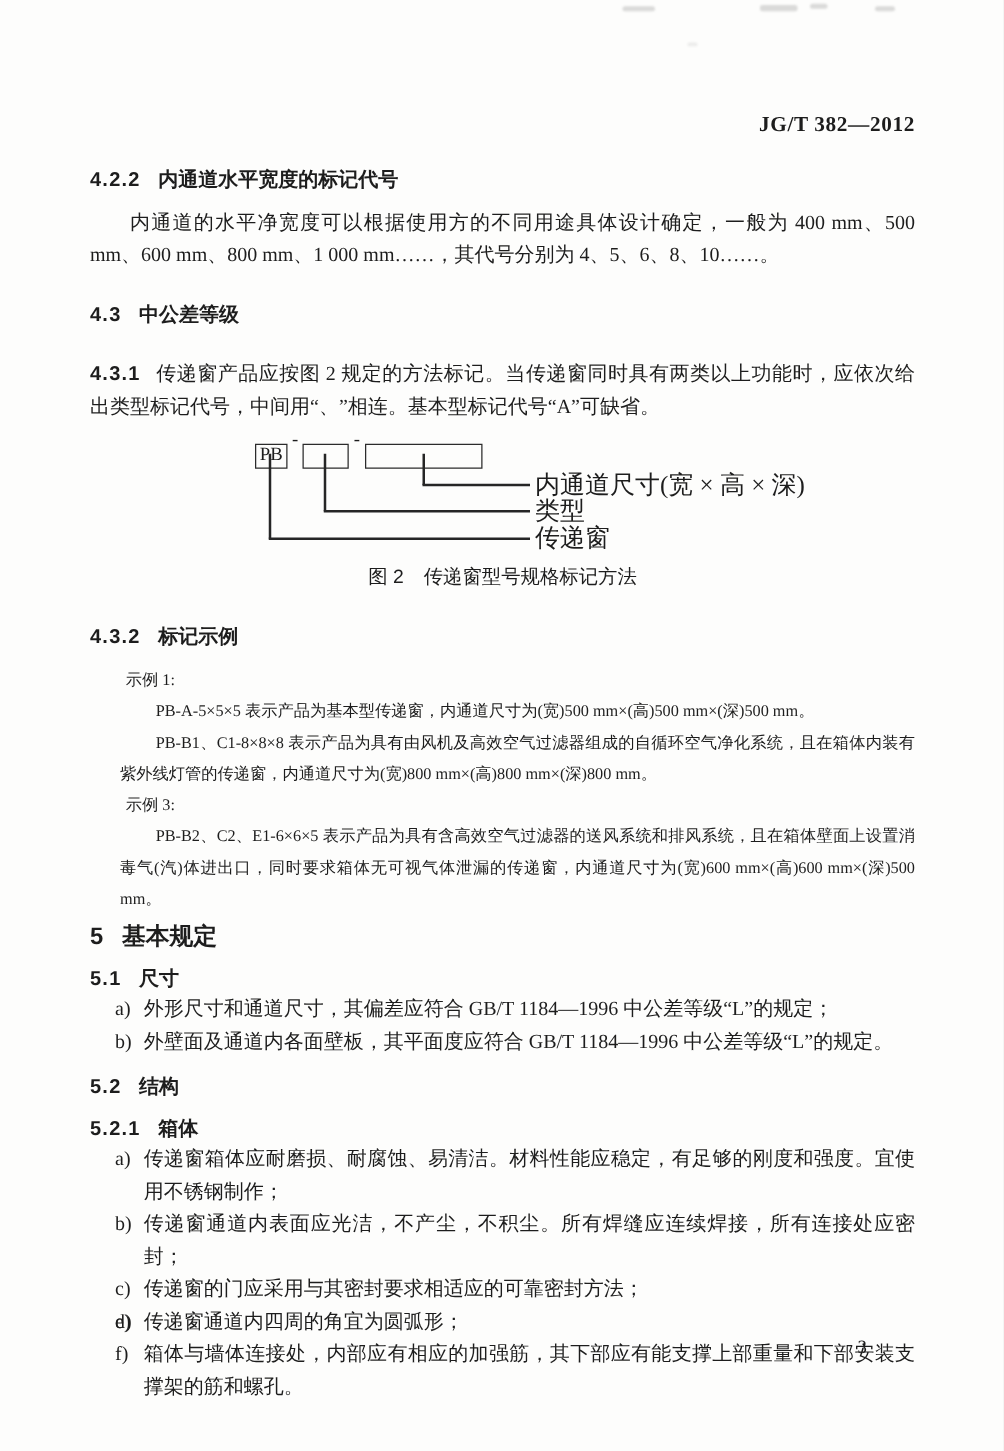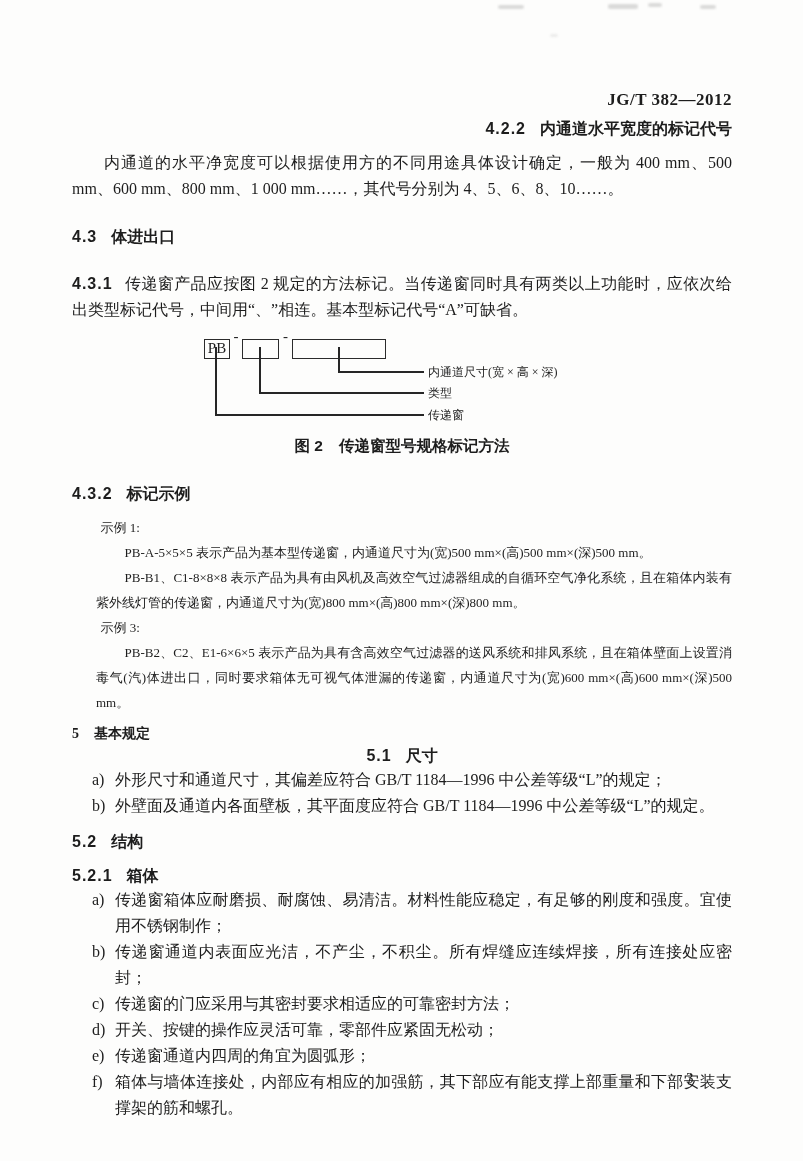--- a/index.html
+++ b/index.html
@@ -20,21 +20,21 @@
     font-size:17px;
     letter-spacing:.5px;
     height:20px;line-height:20px;
   }
   .h-sans{
     font-family:"Liberation Sans","DejaVu Sans",sans-serif;
     font-weight:bold;
     font-size:16px;
     height:22px;line-height:22px;
   }
-  .h-422{margin-top:8px;text-align:right;}
+  .h-422{margin-top:24px;}
   .hnum{margin-right:14px;letter-spacing:1px;}
   .body-p{
     margin:10px 0 0 0;
     font-size:16px;
     line-height:26px;
     text-align:justify;
     text-justify:inter-ideograph;
   }
   .indent{text-indent:2em;}
   .h-43{margin-top:24px;}
@@ -46,36 +46,36 @@
   
   .figure{position:relative;height:100px;margin-top:4px;}
   .fbox{
     position:absolute;top:12px;height:20px;
     border:1.5px solid #2b2b2b;
     box-sizing:border-box;
     text-align:center;font-size:15px;line-height:17px;
   }
   .fsep{position:absolute;top:0;height:20px;line-height:18px;font-size:15px;text-align:center;}
   .fline{position:absolute;background:#262626;}
-  .flabel{position:absolute;font-size:12px;height:20px;line-height:20px;white-space:nowrap;}
+  .flabel{position:absolute;font-size:20px;height:20px;line-height:20px;white-space:nowrap;}
   .fig-caption{
     margin-top:8px;
     text-align:center;
     font-family:"Liberation Sans","DejaVu Sans",sans-serif;
-    font-weight:bold;font-size:15.5px;
+    font-weight:normal;font-size:15.5px;
     height:22px;line-height:22px;
   }
   .fig-caption .cap-num{margin-right:16px;}
   .h-432{margin-top:26px;}
   .example{font-size:13px;line-height:25px;text-align:justify;margin:0;}
   .ex-first{margin-top:10px;}
   .ex-label{text-indent:2.2em;}
   .ex-text{text-indent:2.2em;margin-left:24px;}
-  .h-5{margin-top:8px;font-size:14px;font-family:Liberation Serif, serif;}
-  .h-51{text-align:center;}
+  .h-5{margin-top:8px;font-size:19px;}
+  .h-51{margin-top:12px;}
   .h-52{margin-top:12px;}
   .h-521{margin-top:12px;}
   .list{margin:0;padding:0;list-style:none;font-size:16px;line-height:26px;}
   .li{position:relative;padding-left:43px;text-align:justify;}
   .li .marker{position:absolute;left:20px;}
   .page-num{
     position:absolute;
     left:686px;top:1070px;
     font-size:15px;
   }
@@ -92,21 +92,21 @@
   <div class="artifact" style="left:550px;top:34px;width:8px;height:3px;opacity:.5;"></div>
 
   <div class="doc-code">JG/T 382—2012</div>
 
   <div class="h-sans h-422">
     <span class="hnum">4.2.2</span><span>内通道水平宽度的标记代号</span>
   </div>
   <p class="body-p indent">内通道的水平净宽度可以根据使用方的不同用途具体设计确定，一般为 400 mm、500 mm、600 mm、800 mm、1 000 mm……，其代号分别为 4、5、6、8、10……。</p>
 
   <div class="h-sans h-43">
-    <span class="hnum">4.3</span><span>体进出口</span>
+    <span class="hnum">4.3</span><span>中公差等级</span>
   </div>
   <p class="body-p p-431">
     <span class="clause-num">4.3.1</span><span>传递窗产品应按图 2 规定的方法标记。当传递窗同时具有两类以上功能时，应依次给出类型标记代号，中间用“、”相连。基本型标记代号“A”可缺省。</span>
   </p>
 
   <div class="figure">
     <div class="fbox" style="left:132px;width:26px;">PB</div>
     <div class="fsep" style="left:158px;width:12px;">-</div>
     <div class="fbox" style="left:170px;width:37px;"></div>
     <div class="fsep" style="left:207px;width:13px;">-</div>
@@ -164,21 +164,21 @@
     <li class="li">
       <span class="marker">a)</span><span>传递窗箱体应耐磨损、耐腐蚀、易清洁。材料性能应稳定，有足够的刚度和强度。宜使用不锈钢制作；</span>
     </li>
     <li class="li">
       <span class="marker">b)</span><span>传递窗通道内表面应光洁，不产尘，不积尘。所有焊缝应连续焊接，所有连接处应密封；</span>
     </li>
     <li class="li">
       <span class="marker">c)</span><span>传递窗的门应采用与其密封要求相适应的可靠密封方法；</span>
     </li>
     <li class="li">
-      <span class="marker">d)</span><span>开关、按键的操作应灵活可靠，零部件应紧固无松动；</span>
+      <span class="marker">d)</span>
     </li>
     <li class="li">
       <span class="marker">e)</span><span>传递窗通道内四周的角宜为圆弧形；</span>
     </li>
     <li class="li">
       <span class="marker">f)</span><span>箱体与墙体连接处，内部应有相应的加强筋，其下部应有能支撑上部重量和下部安装支撑架的筋和螺孔。</span>
     </li>
   </ul>
 
   <div class="page-num">3</div>

